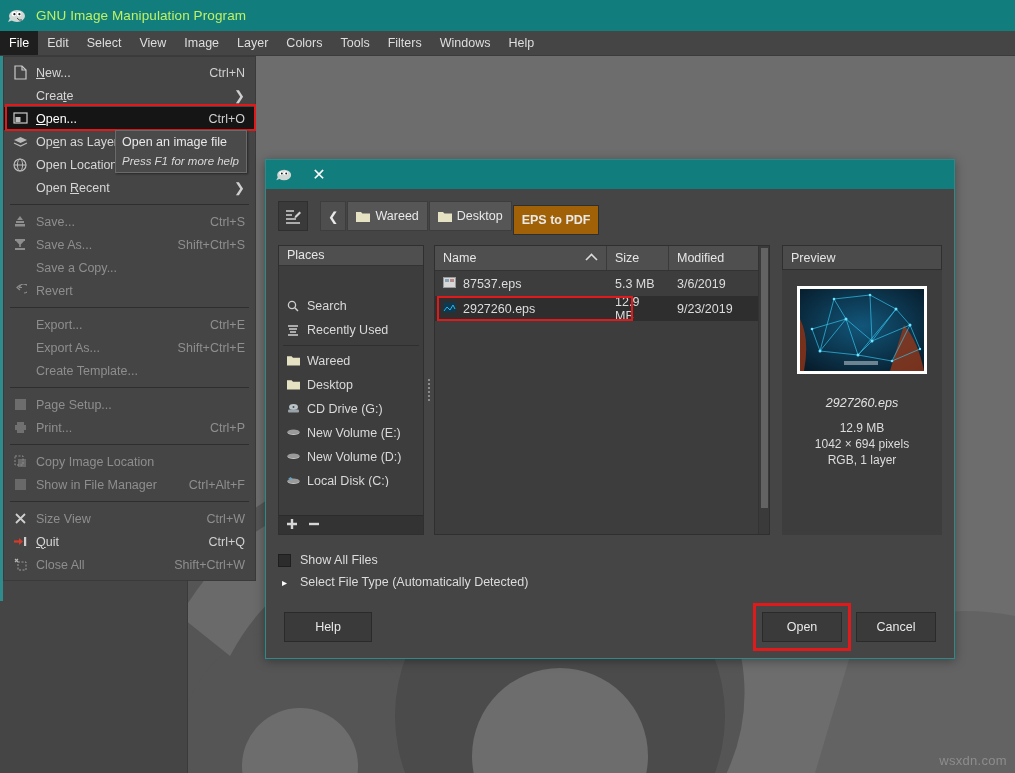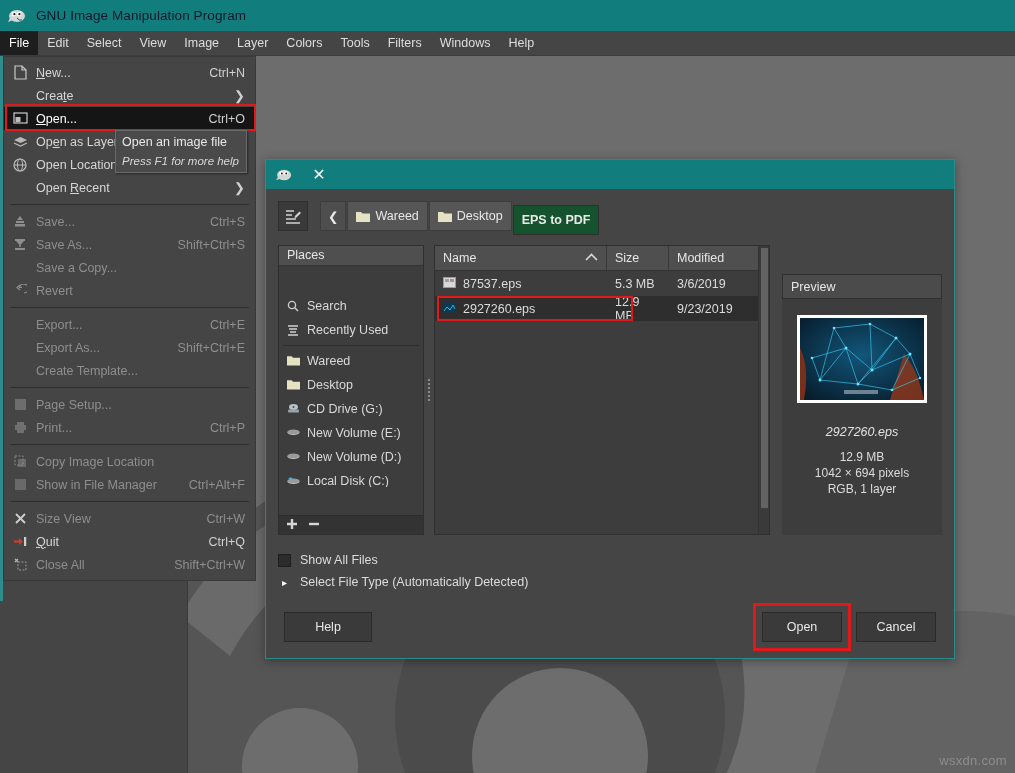--- a/index.html
+++ b/index.html
@@ -11,21 +11,21 @@
   }
   #root { position: relative; width: 1015px; height: 773px; }
 
   
   .titlebar {
     position: absolute; left: 0; top: 0; width: 1015px; height: 31px;
     background: #127d7d;
     display: flex; align-items: center; gap: 8px; padding-left: 8px;
   }
   .titlebar .wilber { width: 20px; height: 16px; flex: 0 0 auto; }
-  .titlebar .ttl { color: #0f172a; font-size: 13.5px; letter-spacing: .1px; }
+  .titlebar .ttl { color: #bef264; font-size: 13.5px; letter-spacing: .1px; }
 
   .menubar {
     position: absolute; left: 0; top: 31px; width: 1015px; height: 25px;
     background: #454545;
     display: flex; align-items: stretch;
     border-bottom: 1px solid #3b3b3b;
   }
   .menubar .mi {
     display: flex; align-items: center; padding: 0 9px;
     color: #dedede; font-size: 12.5px; cursor: default;
@@ -119,21 +119,21 @@
   .typebtn {
     width: 30px; height: 30px; background: #3a3a3a; border: 1px solid #2f2f2f;
     display: flex; align-items: center; justify-content: center; margin-right: 12px;
   }
   .crumb {
     height: 30px; background: #565656; border: 1px solid #3d3d3d;
     display: flex; align-items: center; padding: 0 8px; gap: 5px;
     color: #e9e9e9; font-size: 12.5px; margin-right: 1px;
   }
   .crumb.back { padding: 0 7px; background: #4e4e4e; }
-  .crumb.cur { background: #14532d; border-color: #2f2f2f; font-weight: bold; margin-top: 7px; }
+  .crumb.cur { background: #a16207; border-color: #2f2f2f; font-weight: bold; margin-top: 7px; }
   .crumb .folder { width: 14px; height: 11px; }
 
   .panes {
     display: flex; margin-top: 12px; height: 290px;
   }
   .places {
     width: 146px; background: #3d3d3d; border: 1px solid #2f2f2f;
     display: flex; flex-direction: column; gap: 28px;
   }
   .places-hdr {
@@ -187,21 +187,21 @@
     position: absolute; left: 2px; top: 25px; width: 196px; height: 25px;
     border: 2px solid #e01a1a; pointer-events: none; z-index: 5;
   }
 
   .preview {
     width: 160px; margin-left: 12px; display: flex; flex-direction: column;
   }
   .preview-hdr {
     height: 25px; background: #4b4b4b; border: 1px solid #2f2f2f;
     display: flex; align-items: center; padding: 0 8px;
-    color: #e6e6e6; font-size: 12.5px; margin-top: 29px;
+    color: #e6e6e6; font-size: 12.5px;
   }
   .preview-body { flex: 1 1 auto; background: #3d3d3d; display: flex; flex-direction: column; align-items: center; padding-top: 16px; }
   .thumb-frame { width: 130px; height: 88px; background: #ffffff; padding: 3px; }
   .thumb-img { width: 100%; height: 100%; position: relative; overflow: hidden; background: #06242f; }
   .pv-name { margin-top: 22px; color: #e2e2e2; font-size: 12.5px; font-style: italic; }
   .pv-meta { margin-top: 10px; color: #dcdcdc; font-size: 12px; line-height: 16px; text-align: center; }
 
   .opts { margin-top: 14px; }
   .optrow { display: flex; align-items: center; gap: 9px; height: 22px; color: #dcdcdc; font-size: 12.5px; }
   .chk { width: 13px; height: 13px; background: #2c2c2c; border: 1px solid #1e1e1e; }

